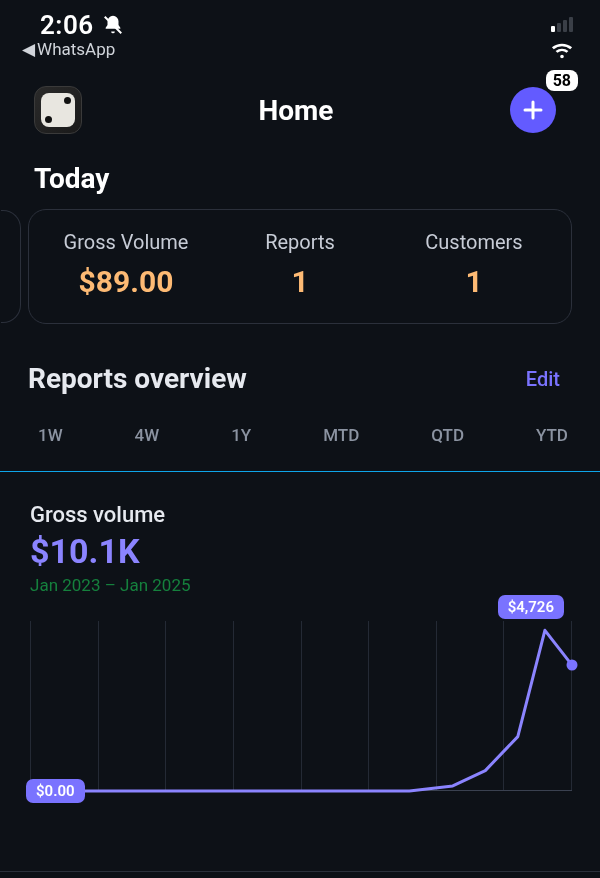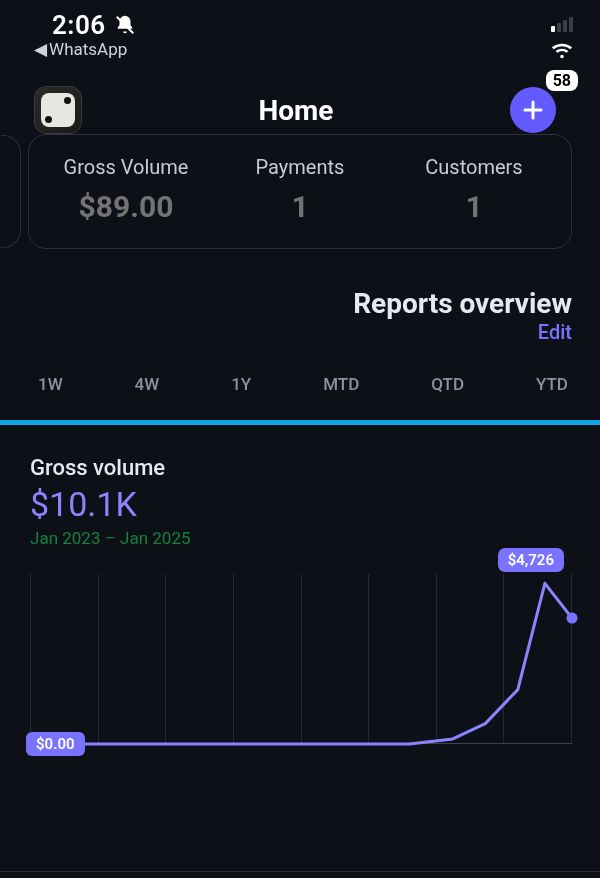--- a/index.html
+++ b/index.html
@@ -1,20 +1,20 @@
 <!DOCTYPE html>
 <html><head>
 <meta charset="utf-8">
 <style>
   * { margin: 0; padding: 0; box-sizing: border-box; }
   html, body { width: 600px; height: 878px; background: #0d1117; color: #e6e9ef; font-family: -apple-system, BlinkMacSystemFont, "Segoe UI", Roboto, sans-serif; overflow: hidden; }
   .screen { width: 600px; height: 878px; background: #0d1117; position: relative; }
 
   
-  .status-bar { display:flex; justify-content:space-between; align-items:flex-start; padding: 10px 22px 0 52px; height:68px; }
+  .status-bar { display:flex; justify-content:space-between; align-items:flex-start; padding: 10px 22px 0 40px; height:68px; }
   .status-left { display:flex; flex-direction:column; align-items:flex-start; }
   .status-time-row { display:flex; align-items:center; gap:8px; }
   .status-time { font-size:26px; font-weight:600; color:#fff; letter-spacing:0.5px; }
   .bell-icon { width:22px; height:22px; }
   .back-app { display:flex; align-items:center; gap:2px; font-size:17px; color:#d0d4da; margin-top:-1px; margin-left:-18px;}
   .back-caret { font-size:17px; }
   .status-right { display:flex; align-items:center; gap:8px; margin-top:6px;flex-direction:column; }
   .signal { display:flex; align-items:flex-end; gap:2px; height:16px; }
   .signal-bar { width:4px; background:#3a3f47; border-radius:1px; }
   .signal-bar.active { background:#fff; }
@@ -30,46 +30,46 @@
   .header-title { font-size:28px; font-weight:700; color:#fff; }
   .add-btn { width:46px; height:46px; border-radius:50%; background:#635bff; display:flex; align-items:center; justify-content:center; cursor:pointer; }
   .add-btn svg { width:24px; height:24px; }
 
   
   .section-title { font-size:28px; font-weight:700; color:#fff; padding: 28px 34px 14px; }
   .today-card { margin: 0 28px 0 28px; border:1px solid #2b303b; border-radius:18px; padding: 20px 10px 24px; display:flex; justify-content:space-around; position:relative; }
   .peek-card { position:absolute; left:-28px; top:0; bottom:0; width:20px; border:1px solid #2b303b; border-left:none; border-radius:0 18px 18px 0; }
   .stat { text-align:center; flex:1; }
   .stat-label { font-size:20px; color:#c7ccd6; font-weight:400; margin-bottom:10px; }
-  .stat-value { font-size:30px; font-weight:700; color:#737373; }
+  .stat-value { font-size:30px; font-weight:700; color:#fdba74; }
 
   
-  .reports-header { display:flex; justify-content:space-between; align-items:flex-end; padding: 38px 28px 0 28px; flex-direction: column; }
+  .reports-header { display:flex; justify-content:space-between; align-items:center; padding: 38px 40px 0 28px; }
   .reports-title { font-size:28px; font-weight:700; color:#e6e9ef; }
   .edit-link { font-size:20px; font-weight:500; color:#7a73ff; }
 
-  .range-tabs { display:flex; align-items:flex-start; padding: 22px 18px 18px 24px; gap:0; justify-content:space-between; border-bottom:5px solid #0ea5e9; }
+  .range-tabs { display:flex; align-items:flex-start; padding: 22px 18px 18px 24px; gap:0; justify-content:space-between; border-bottom:1px solid #0ea5e9; }
   .range-tab { font-size:17px; color:#8b93a1; font-weight:500; padding:8px 14px; border-radius:20px; }
   .range-tab.active { background:#635bff; color:#fff; padding:10px 22px; font-weight:600; }
 
   
   .gv-section { padding: 30px 28px 0 30px; }
   .gv-title { font-size:22px; color:#e6e9ef; font-weight:500; }
-  .gv-value { font-size:34px; font-weight:400; color:#8b84ff; margin-top:4px; }
+  .gv-value { font-size:34px; font-weight:700; color:#8b84ff; margin-top:4px; }
   .gv-range { font-size:17px; color:#15803d; margin-top:4px; }
 
   
   .chart-wrap { position:relative; margin: 26px 28px 0 30px; height:170px; }
   .chart-grid { position:absolute; inset:0; display:flex; }
   .chart-grid .vline { flex:1; border-left:1px solid #242a35; }
   .chart-grid .vline:last-child { border-right:1px solid #242a35; }
   .chart-baseline { position:absolute; left:0; right:0; bottom:0; height:1px; background:#3a4150; }
   .chart-svg { position:absolute; inset:0; width:100%; height:100%; overflow:visible; }
   .chart-label { position:absolute; background:#7a73ff; color:#fff; font-size:15px; font-weight:600; padding:3px 10px; border-radius:7px; white-space:nowrap; }
-  .chart-label.start { left:-4px; bottom:-12px;border-radius:6px; }
+  .chart-label.start { left:-4px; bottom:-12px; }
   .chart-label.peak { right:8px; top:-26px;border-radius:7px; }
   .end-dot { position:absolute; width:11px; height:11px; border-radius:50%; background:#7a73ff; }
 
   .bottom-divider { position:absolute; left:0; right:0; bottom:6px; height:1px; background:#2b303b; }
 </style>
 </head>
 <body>
 
 <div class="screen">
 
@@ -110,28 +110,29 @@
       <div class="app-icon-inner"></div>
     </div>
     <div class="header-title">Home</div>
     <div class="add-btn">
       <svg viewBox="0 0 24 24">
           <path d="M12 4v16M4 12h16" stroke="#fff" stroke-width="3" stroke-linecap="round"></path>
         </svg>
     </div>
   </div>
 
+  <div class="section-title">Today</div>
   <div class="today-card">
     <div class="peek-card"></div>
     <div class="stat">
       <div class="stat-label">Gross Volume</div>
       <div class="stat-value">$89.00</div>
     </div>
     <div class="stat">
-      <div class="stat-label">Payments</div>
+      <div class="stat-label">Reports</div>
       <div class="stat-value">1</div>
     </div>
     <div class="stat">
       <div class="stat-label">Customers</div>
       <div class="stat-value">1</div>
     </div>
   </div>
 
   <div class="reports-header">
     <div class="reports-title">Reports overview</div>

